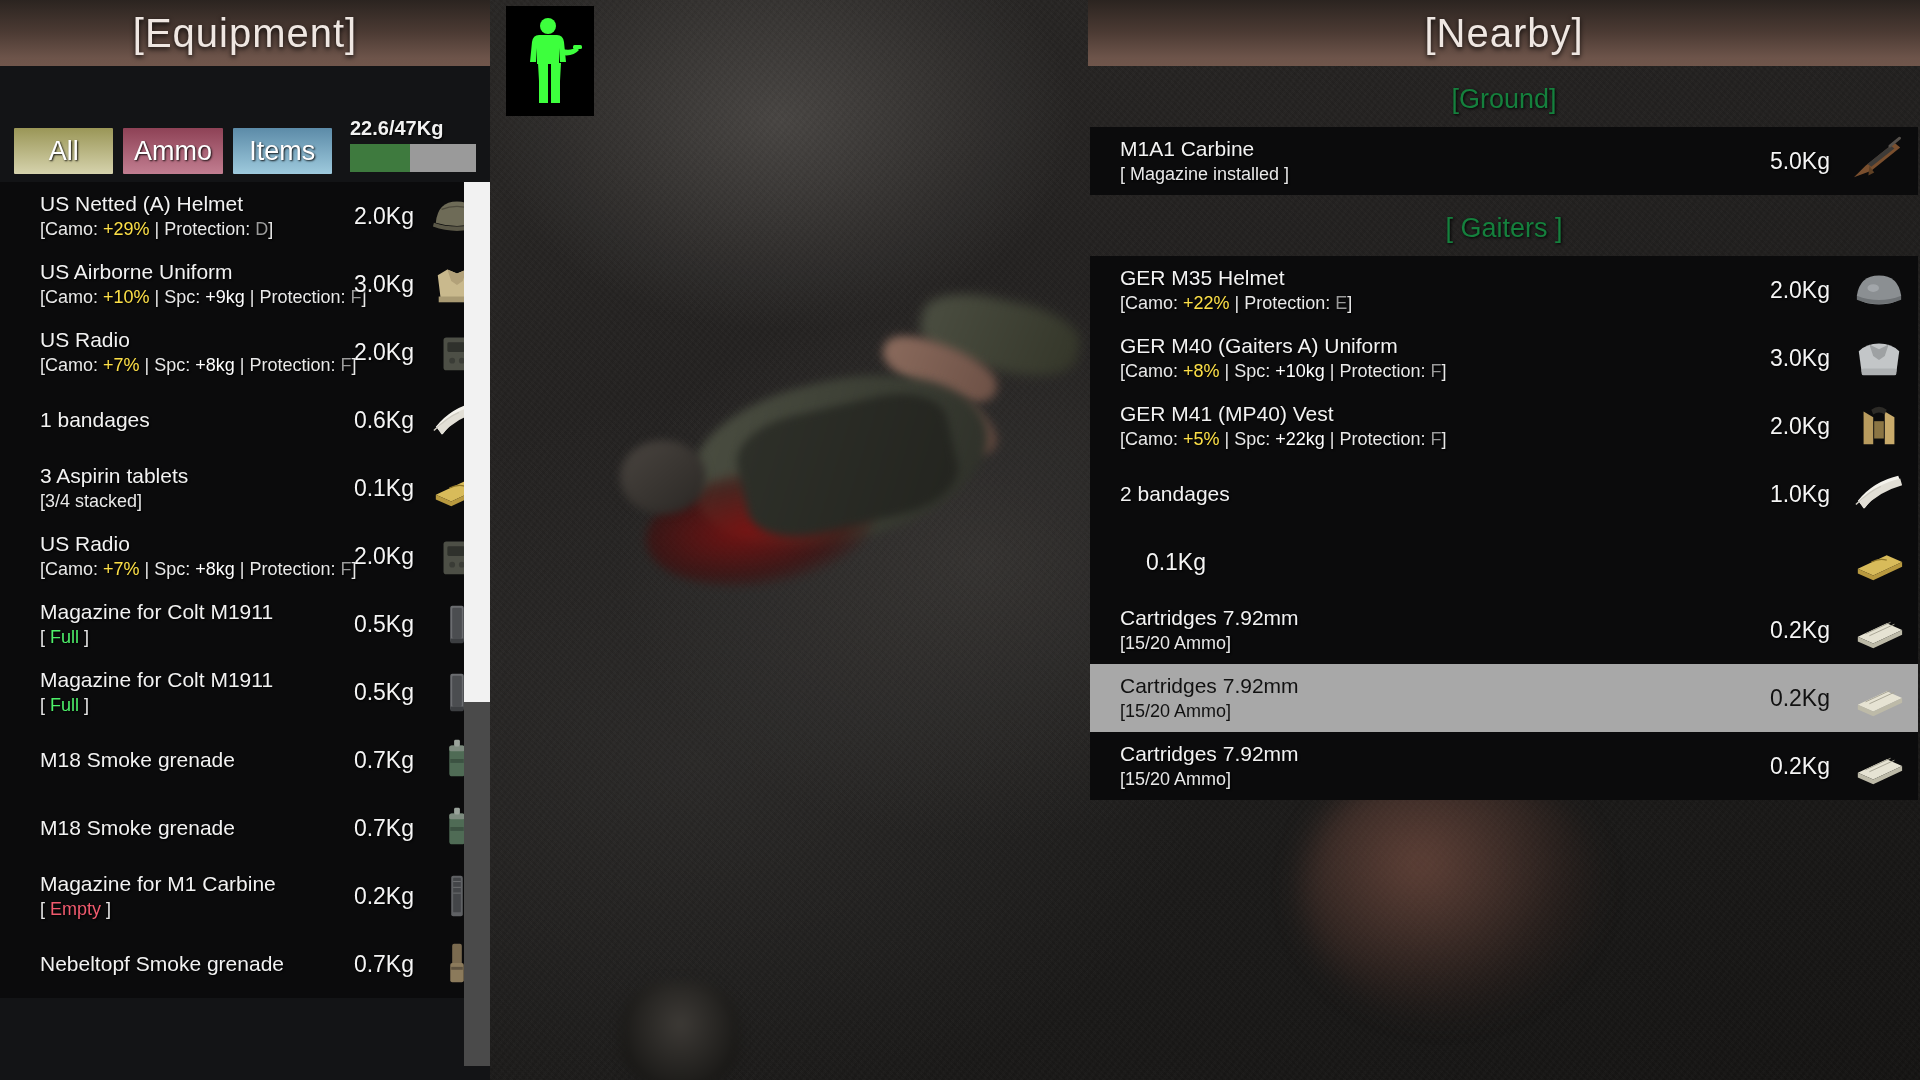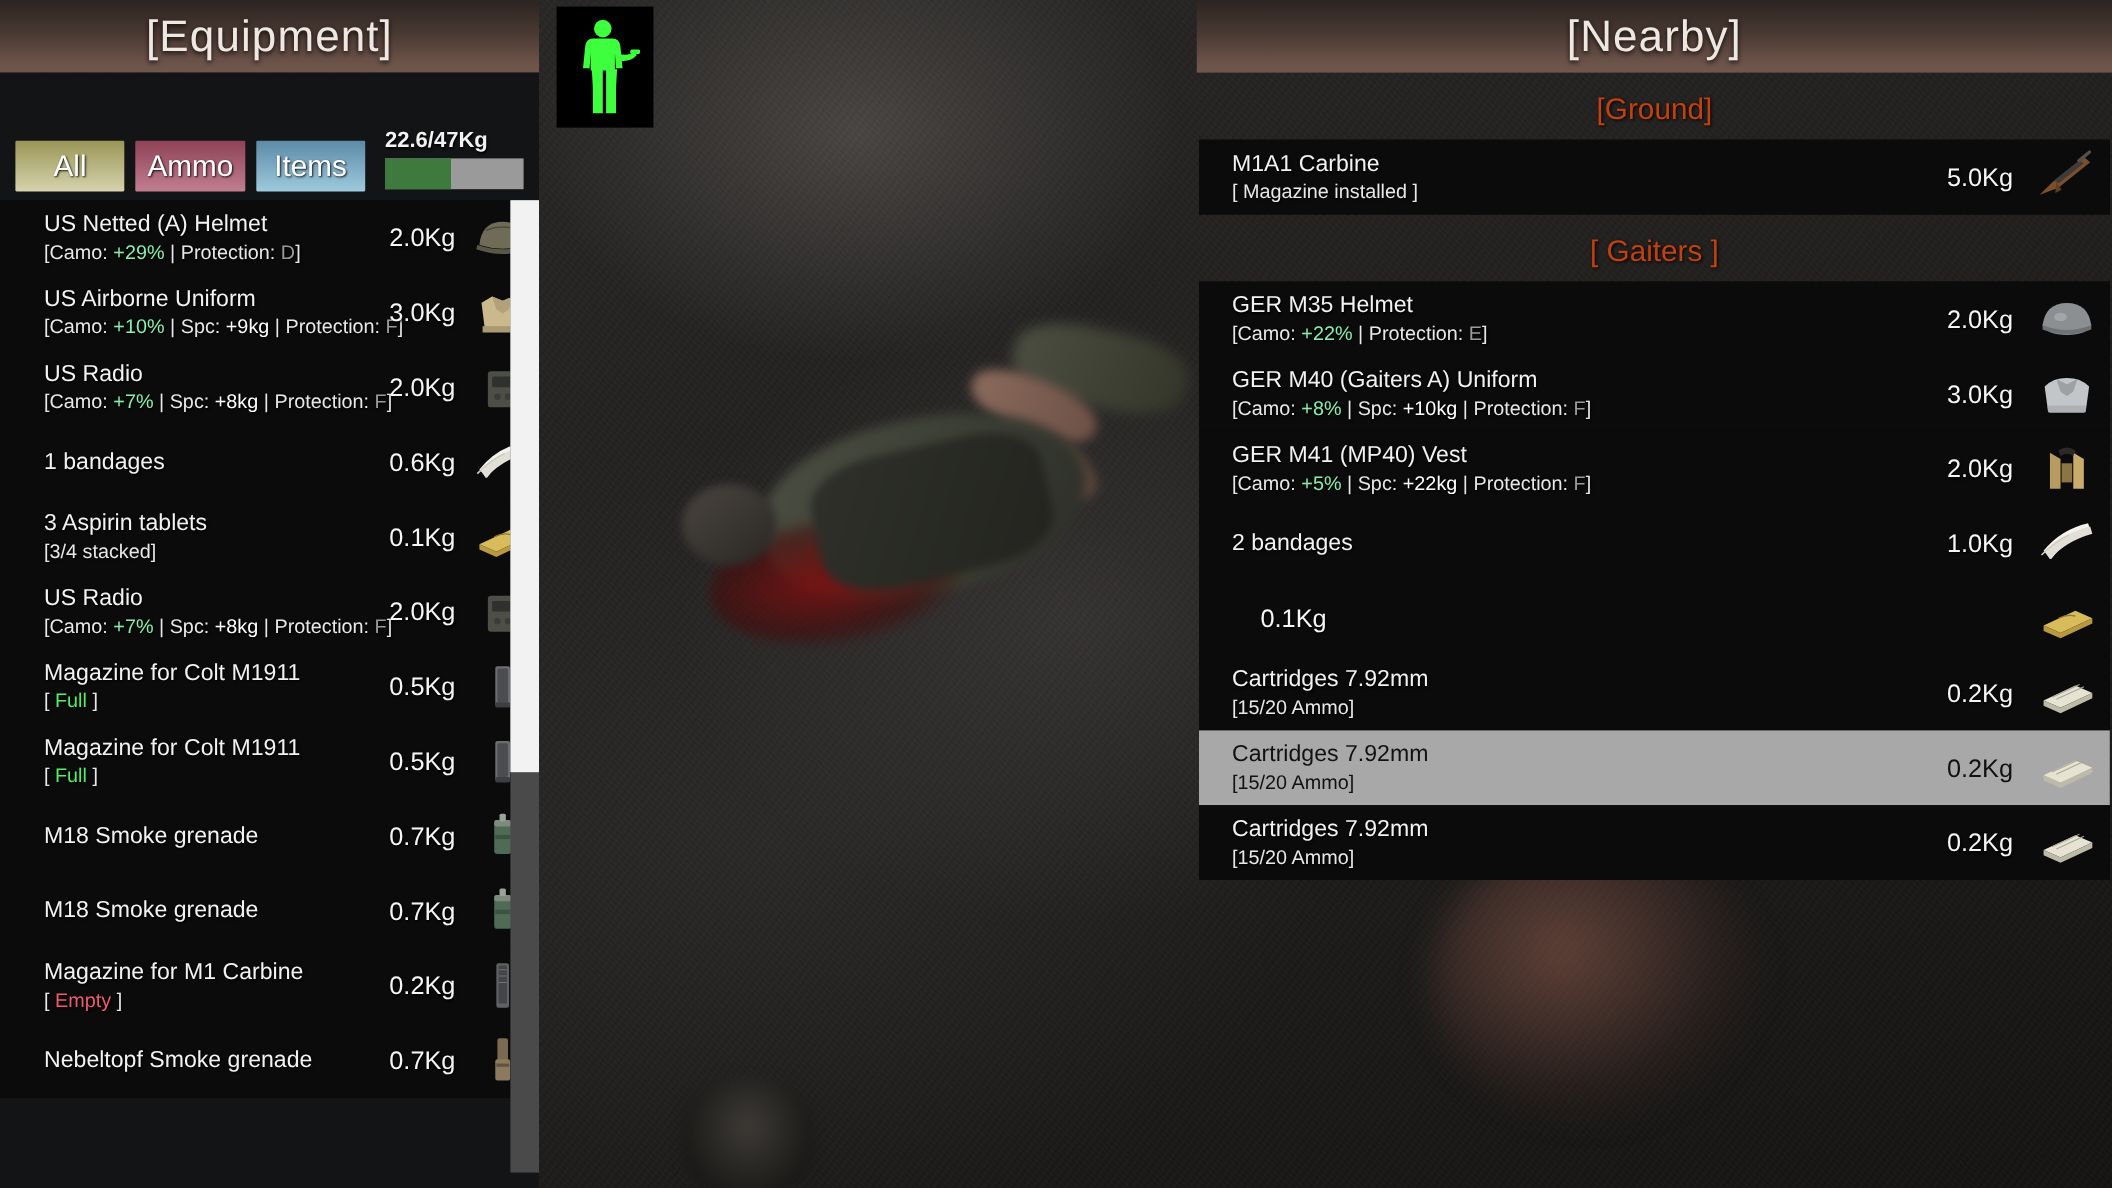--- a/index.html
+++ b/index.html
@@ -110,36 +110,36 @@
   .item-name { font-size:21px; color:#f2f2f2; white-space:nowrap; text-shadow:1px 1px 2px #000; }
   .item-sub  { font-size:18px; color:#e8e8e8; margin-top:3px; white-space:nowrap; text-shadow:1px 1px 2px #000; }
   .item-weight {
     flex:0 0 auto; width:86px; text-align:right; font-size:23px;
     color:#f5f5f5; text-shadow:1px 1px 2px #000; padding-right:6px;
   }
   .item-icon { flex:0 0 auto; width:66px; height:56px; display:flex;
     align-items:center; justify-content:center; margin-left:4px; }
   .item-icon svg { display:block; }
 
-  .v-camo  { color:#86efac;margin-top:12px; }
+  .v-camo  { color:#fde047;margin-top:12px; }
   .v-spc   { color:#ffffff; }
   .v-prot  { color:#9b9b9b; }
   .v-full  { color:#4ef06a; }
   .v-empty { color:#f05a6e; }
 
   
   .scrollbar {
     position:absolute; right:0; top:0; width:26px; height:884px; background:#4a4a4a;
   }
   .scrollbar .thumb { position:absolute; left:0; width:26px; background:#f2f2f2; top:0; height:520px; }
 
   
   #panel-right { right:0; width:832px; height:1080px; }
   #panel-right .section-head {
-    text-align:center; font-size:27px; color:#c2410c; padding:18px 0 12px 0;
+    text-align:center; font-size:27px; color:#15803d; padding:18px 0 12px 0;
     text-shadow:1px 1px 3px #000;
   }
   #panel-right .group { background:#0b0b0c; margin:0 2px; }
   #panel-right .item-row { padding-left:30px;justify-content:space-between; }
   #panel-right .item-weight { width:92px; }
   #panel-right .item-icon { width:78px; }
 </style>
 </head>
 <body>
 

